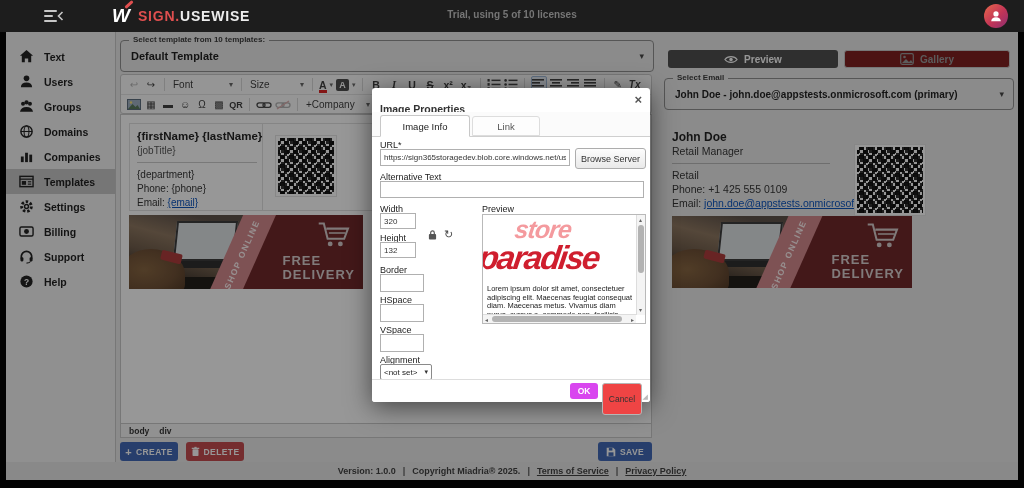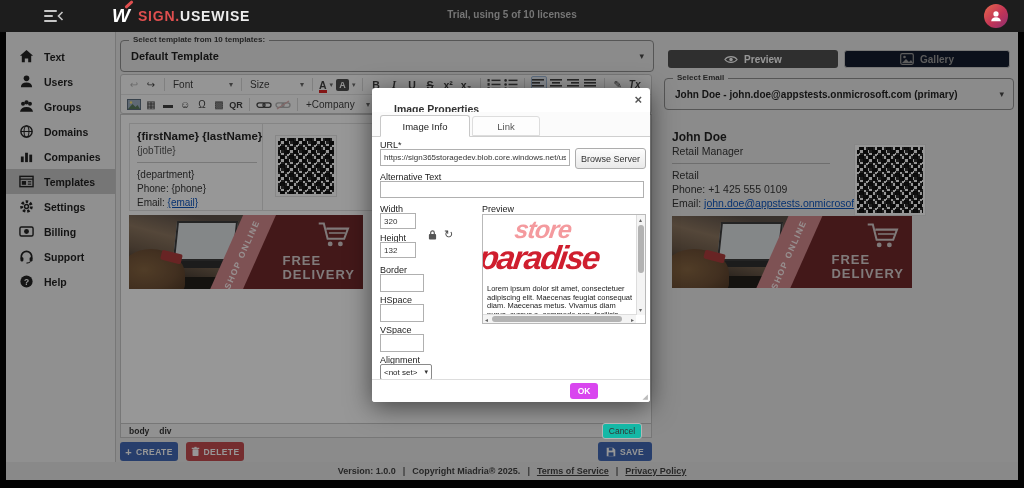--- a/index.html
+++ b/index.html
@@ -71,44 +71,44 @@
   .banner-ribbon span{writing-mode:vertical-rl;transform:rotate(180deg);font-size:8.5px;font-weight:800;letter-spacing:1.5px;color:#fff3f3;white-space:nowrap;}
   
   .pathbar{position:absolute;left:120px;top:424px;width:532px;height:14px;background:#f4f4f4;border:1px solid #c9c9c9;border-top:none;box-sizing:border-box;display:flex;align-items:center;gap:10px;padding-left:8px;font-size:8.5px;font-weight:600;color:#333;}
   .pathbar span{cursor:pointer;}
   .btn{position:absolute;height:19px;border-radius:3px;display:flex;align-items:center;justify-content:center;gap:4px;color:#fff;font-size:8.5px;font-weight:700;letter-spacing:.4px;cursor:pointer;border:none;}
   .btn-blue{background:#3e66b5;}
   .btn-red{background:#c4494d;}
   
   .pv-btn{position:absolute;height:18px;border-radius:3px;display:flex;align-items:center;justify-content:center;gap:6px;font-size:10px;font-weight:700;cursor:pointer;box-sizing:border-box;}
   .pv-dark{background:#4c4c4c;color:#fff;}
-  .pv-light{background:#0f172a;color:#999;border:1px solid #c8c8c8;}
+  .pv-light{background:#7f1d1d;color:#999;border:1px solid #c8c8c8;}
   .rsig-name{font-size:12px;font-weight:700;color:#1e1e1e;}
   .rsig-line{font-size:10.5px;color:#333;line-height:14px;}
   .rsig-hr{position:absolute;border-top:1px solid #b9b9b9;}
   
   .footerbar{position:absolute;left:6px;top:462px;width:1012px;height:18px;background:#e7e7e7;display:flex;align-items:center;justify-content:center;gap:7px;font-size:9px;color:#3f3f3f;font-weight:600;}
   .footerbar .flink{text-decoration:underline;cursor:pointer;}
   .fsep{color:#555;}
   
   .dim{position:absolute;left:0;top:32px;width:1024px;height:456px;background:rgba(8,8,8,.42);z-index:40;pointer-events:none;}
   
   .modal{position:absolute;left:372px;top:88px;width:278px;height:314px;background:#fff;border-radius:3px;box-shadow:0 5px 26px rgba(0,0,0,.55);z-index:50;font-size:9px;color:#222;}
-  .m-title{position:absolute;left:0;top:0;right:0;height:42px;border-bottom:1px solid #e6e6e6;display:flex;align-items:center;padding:0 22px;box-sizing:border-box;font-size:10.5px;font-weight:700;color:#333;}
+  .m-title{position:absolute;left:0;top:0;right:0;height:42px;border-bottom:1px solid #e6e6e6;display:flex;align-items:center;padding:0 8px;box-sizing:border-box;font-size:10.5px;font-weight:700;color:#333;}
   .m-close{position:absolute;right:8px;top:4px;font-size:13px;font-weight:700;color:#555;cursor:pointer;}
   .m-tabs{position:absolute;left:0;top:24px;right:0;height:24px;border-bottom:1px solid #cfcfcf;background:#fbfbfb;}
   .m-tab{position:absolute;top:4px;height:20px;display:flex;align-items:center;justify-content:center;font-size:9.5px;cursor:pointer;box-sizing:border-box;}
   .m-tab.on{background:#fff;border:1px solid #c8c8c8;border-bottom:1px solid #fff;border-radius:3px 3px 0 0;color:#222;font-weight:400;top:3px;height:22px;}
   .m-tab.off{background:#fdfdfd;border:1px solid #ddd;border-radius:3px 3px 0 0;color:#555;}
   .m-lbl{position:absolute;font-size:9px;color:#222;}
   .m-input{position:absolute;border:1px solid #b0b0b0;background:#fff;font-size:8px;color:#333;padding:1px 3px;box-sizing:border-box;font-family:"Liberation Sans",sans-serif;}
   .m-btn-browse{position:absolute;border:1px solid #adadad;border-radius:3px;background:linear-gradient(#fdfdfd,#e9e9e9);font-size:9px;color:#333;display:flex;align-items:center;justify-content:center;cursor:pointer;}
   .m-foot{position:absolute;left:0;right:0;bottom:0;height:22px;border-top:1px solid #ddd;background:#fff;border-radius:0 0 3px 3px;}
   .m-ok{position:absolute;right:52px;top:3px;width:28px;height:16px;background:#d946ef;color:#fff;border-radius:3px;font-size:8.5px;font-weight:700;display:flex;align-items:center;justify-content:center;cursor:pointer;}
-  .m-cancel{position:absolute;right:8px;top:3px;width:40px;height:16px;background:#14b8a6;border:1px solid #b5b5b5;border-radius:3px;font-size:8.5px;color:#333;display:flex;align-items:center;justify-content:center;box-sizing:border-box;cursor:pointer;margin-top:40px;}
+  .m-cancel{position:absolute;right:8px;top:3px;width:40px;height:32px;background:#ef4444;border:1px solid #b5b5b5;border-radius:3px;font-size:8.5px;color:#333;display:flex;align-items:center;justify-content:center;box-sizing:border-box;cursor:pointer;}
   .m-resize{position:absolute;right:2px;bottom:1px;font-size:7px;color:#bbb;cursor:nwse-resize;}
   .m-fakesel{position:absolute;border:1px solid #8a8a8a;border-radius:2px;background:#fff;display:flex;align-items:center;justify-content:space-between;padding:0 3px;font-size:8px;color:#222;cursor:pointer;box-sizing:border-box;}
   
   .pbox{position:absolute;left:110px;top:126px;width:164px;height:110px;border:1px solid #b9b9b9;background:#fff;overflow:hidden;box-sizing:border-box;}
   .plogo1{position:absolute;left:32px;top:0px;font-size:25px;font-weight:800;font-style:italic;letter-spacing:-1px;color:#f49a9e;transform:skewX(-8deg);white-space:nowrap;}
   .plogo2{position:absolute;left:-4px;top:24px;font-size:33px;font-weight:800;font-style:italic;letter-spacing:-2px;color:#cf1e2e;transform:skewX(-8deg);white-space:nowrap;}
   .ptext{position:absolute;left:4px;top:70px;width:148px;font-size:7.5px;line-height:8.6px;color:#222;}
   .vscroll{position:absolute;right:0;top:0;bottom:8px;width:9px;background:#f4f4f4;border-left:1px solid #ddd;box-sizing:border-box;}
   .hscroll{position:absolute;left:0;right:9px;bottom:0;height:9px;background:#f4f4f4;border-top:1px solid #ddd;box-sizing:border-box;}
   .vthumb{position:absolute;left:1px;top:10px;width:6px;height:48px;background:#b3b3b3;border-radius:3px;}

